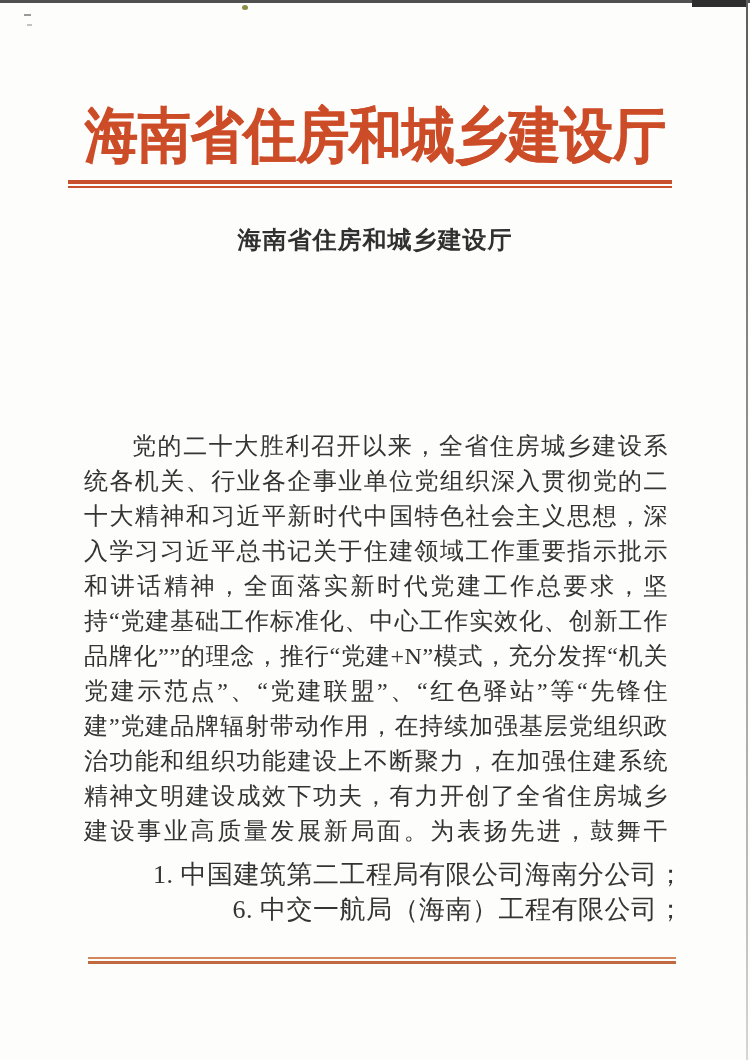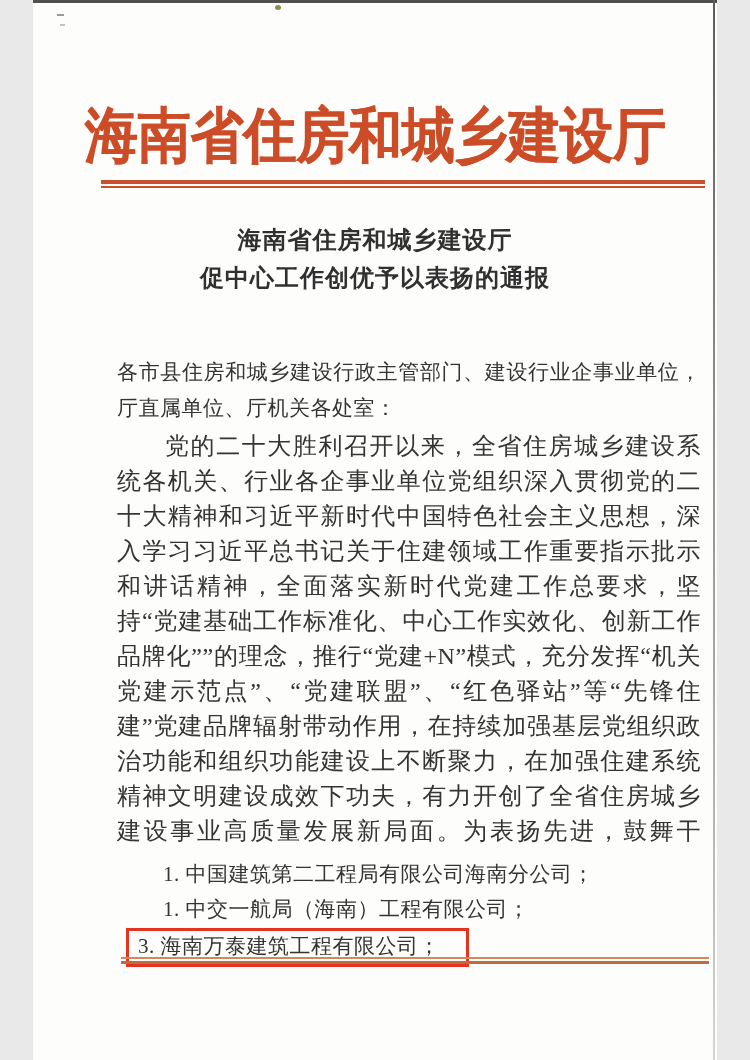--- a/index.html
+++ b/index.html
@@ -1,18 +1,18 @@
 <!DOCTYPE html>
 <html><head>
 <meta charset="utf-8">
 <style>
   html,body { margin:0; padding:0; background:#e9e9e9; }
   .page {
     position:relative;
-    width:684px; height:1060px;
+    width:750px; height:1060px;
     margin:0 auto;
     background:#fdfdfc;
     overflow:hidden;
     font-family:"Liberation Serif","DejaVu Serif",serif;
     color:#343434;
   }
 
   
   .scan-top    { position:absolute; top:0; left:0; width:100%; height:3px; background:#505050; }
   .scan-top-right { position:absolute; top:0; left:692px; width:56px; height:7px; background:#2e2e2e; }
@@ -52,21 +52,21 @@
     letter-spacing:0.5px;
   }
   .body-par {
     position:absolute; top:429px; left:84px; width:584px; height:422px;
     font-size:24px; line-height:35px;
     text-indent:2em; text-align:justify; overflow:hidden;
     letter-spacing:0.5px;
   }
 
   
-  .list { position:absolute; top:857px; left:84px; width:600px; font-size:21px; letter-spacing:0.5px; }
+  .list { position:absolute; top:857px; left:84px; width:600px; font-size:26px; letter-spacing:0.5px;text-align:right; }
   .list-row { line-height:35px; padding-left:46px; white-space:nowrap; }
   .list-row.boxed { padding-left:0; margin-top:1px; }
   .highlight-box {
     display:inline-block;
     margin-left:9px;
     border:3px solid #e6331f;
     padding:1px 26px 3px 9px;
     line-height:29px;
   }
 
@@ -88,35 +88,28 @@
   <div class="speck-c"></div>
 
   <div class="letterhead">海南省住房和城乡建设厅</div>
   <div class="rule-red">
     <div class="thick"></div>
     <div class="thin"></div>
   </div>
 
   <div class="doc-title">
     <div>海南省住房和城乡建设厅</div>
-    <div>促中心工作创优予以表扬的通报</div>
   </div>
 
-  <div class="salutation">各市县住房和城乡建设行政主管部门、建设行业企事业单位，厅直属单位、厅机关各处室：</div>
 
   <div class="body-par">党的二十大胜利召开以来，全省住房城乡建设系统各机关、行业各企事业单位党组织深入贯彻党的二十大精神和习近平新时代中国特色社会主义思想，深入学习习近平总书记关于住建领域工作重要指示批示和讲话精神，全面落实新时代党建工作总要求，坚持“党建基础工作标准化、中心工作实效化、创新工作品牌化””的理念，推行“党建+N”模式，充分发挥“机关党建示范点”、“党建联盟”、“红色驿站”等“先锋住建”党建品牌辐射带动作用，在持续加强基层党组织政治功能和组织功能建设上不断聚力，在加强住建系统精神文明建设成效下功夫，有力开创了全省住房城乡建设事业高质量发展新局面。为表扬先进，鼓舞干劲，经研究决定，对以下 13 家企业和 2 个小区物业党支部抓党建引领促中心工作创优予以通报表扬：</div>
 
   <div class="list">
     <div class="list-row">1. 中国建筑第二工程局有限公司海南分公司；</div>
-    <div class="list-row">1. 中交一航局（海南）工程有限公司；</div>
-    <div class="list-row boxed">
-      <span class="highlight-box">
-        <span>3. 海南万泰建筑工程有限公司；</span>
-      </span>
-    </div>
+    <div class="list-row">6. 中交一航局（海南）工程有限公司；</div>
   </div>
 
   <div class="rule-bottom">
     <div class="thin"></div>
     <div class="thick"></div>
   </div>
 
 </div>
 
 </body></html>

